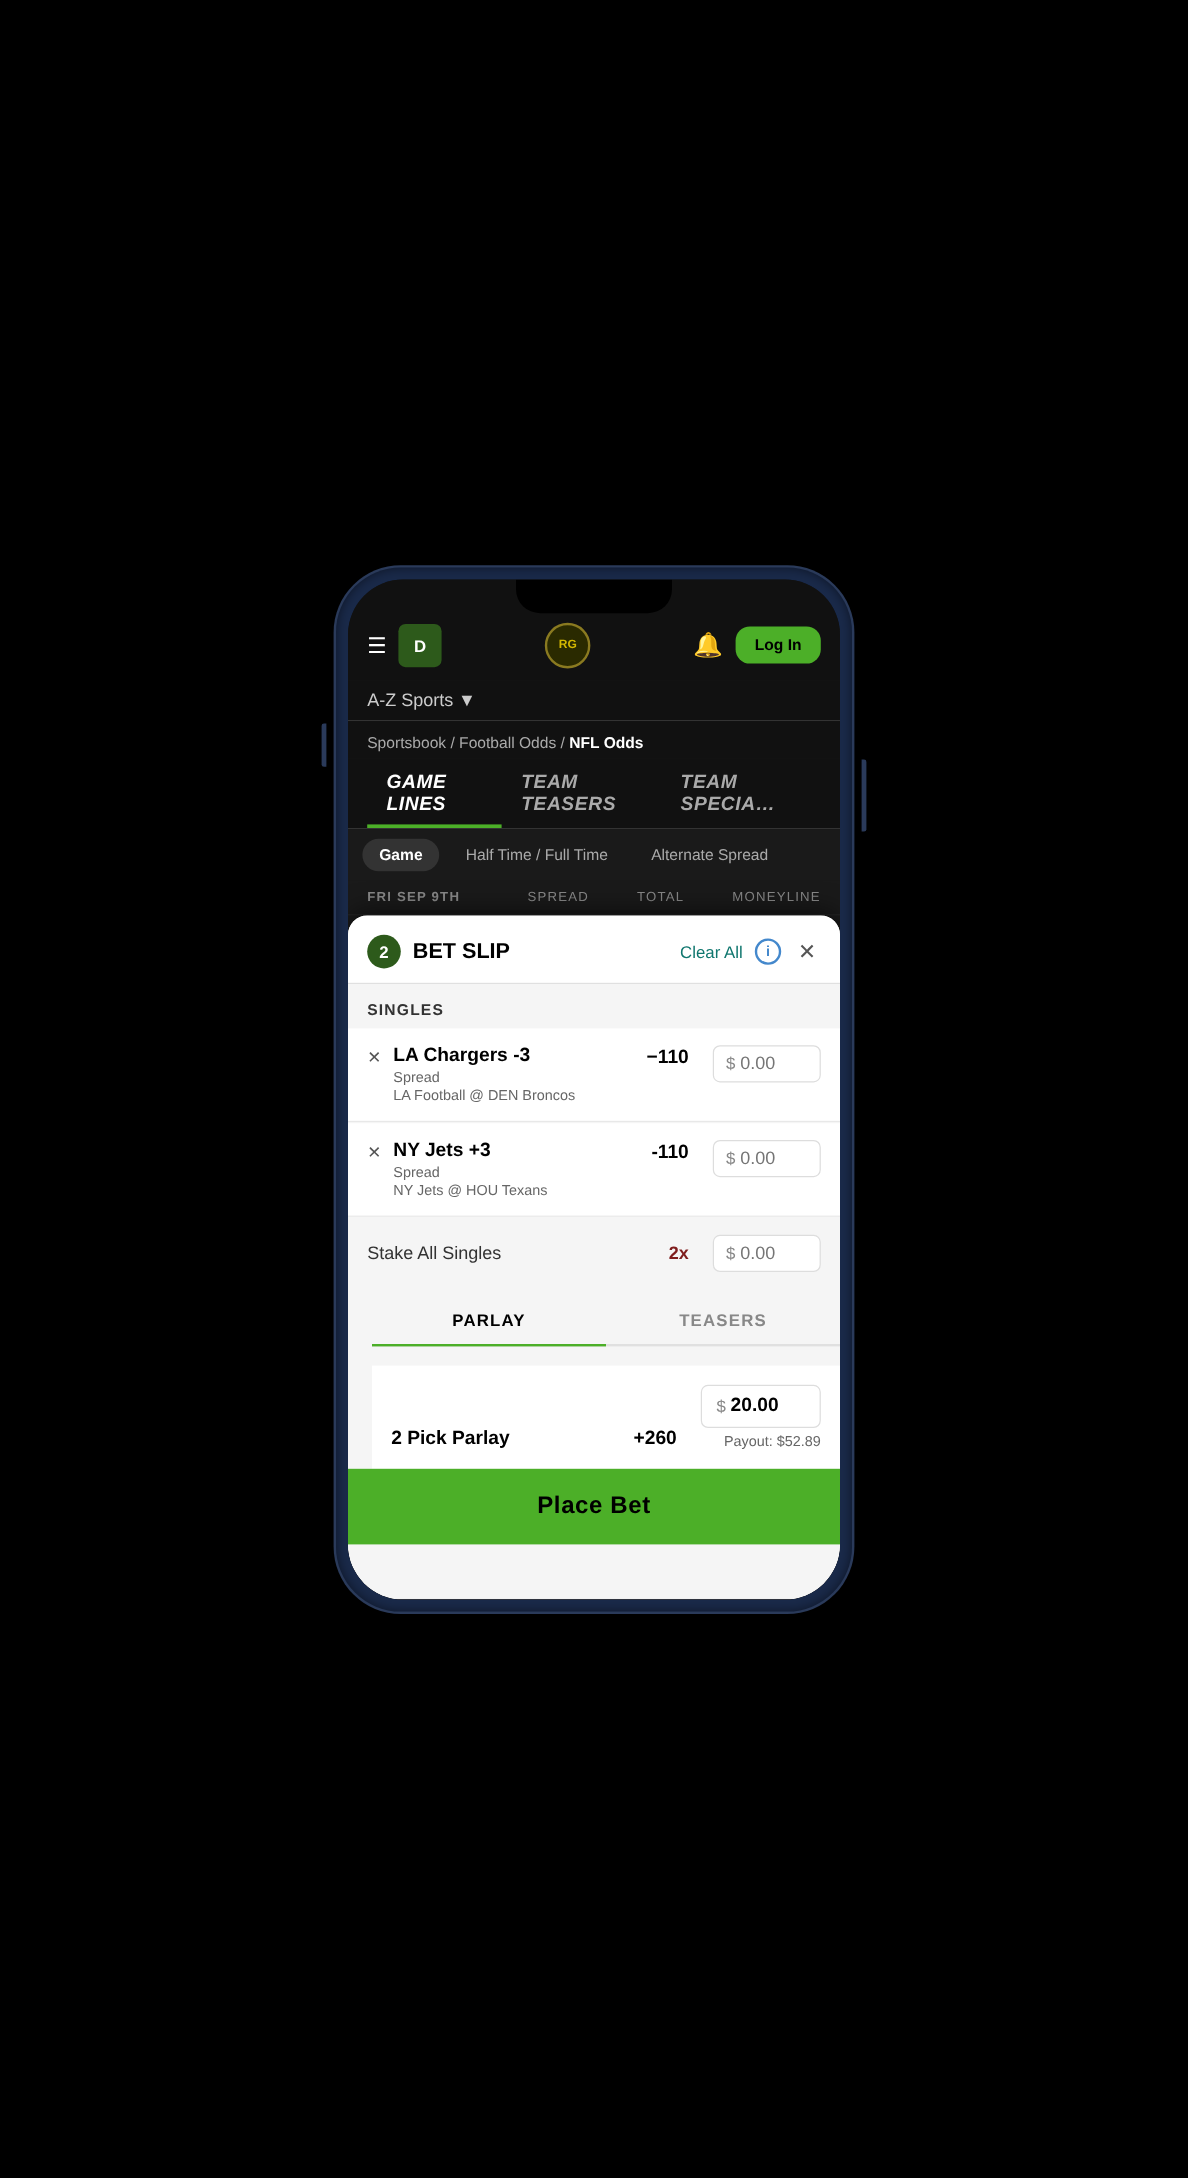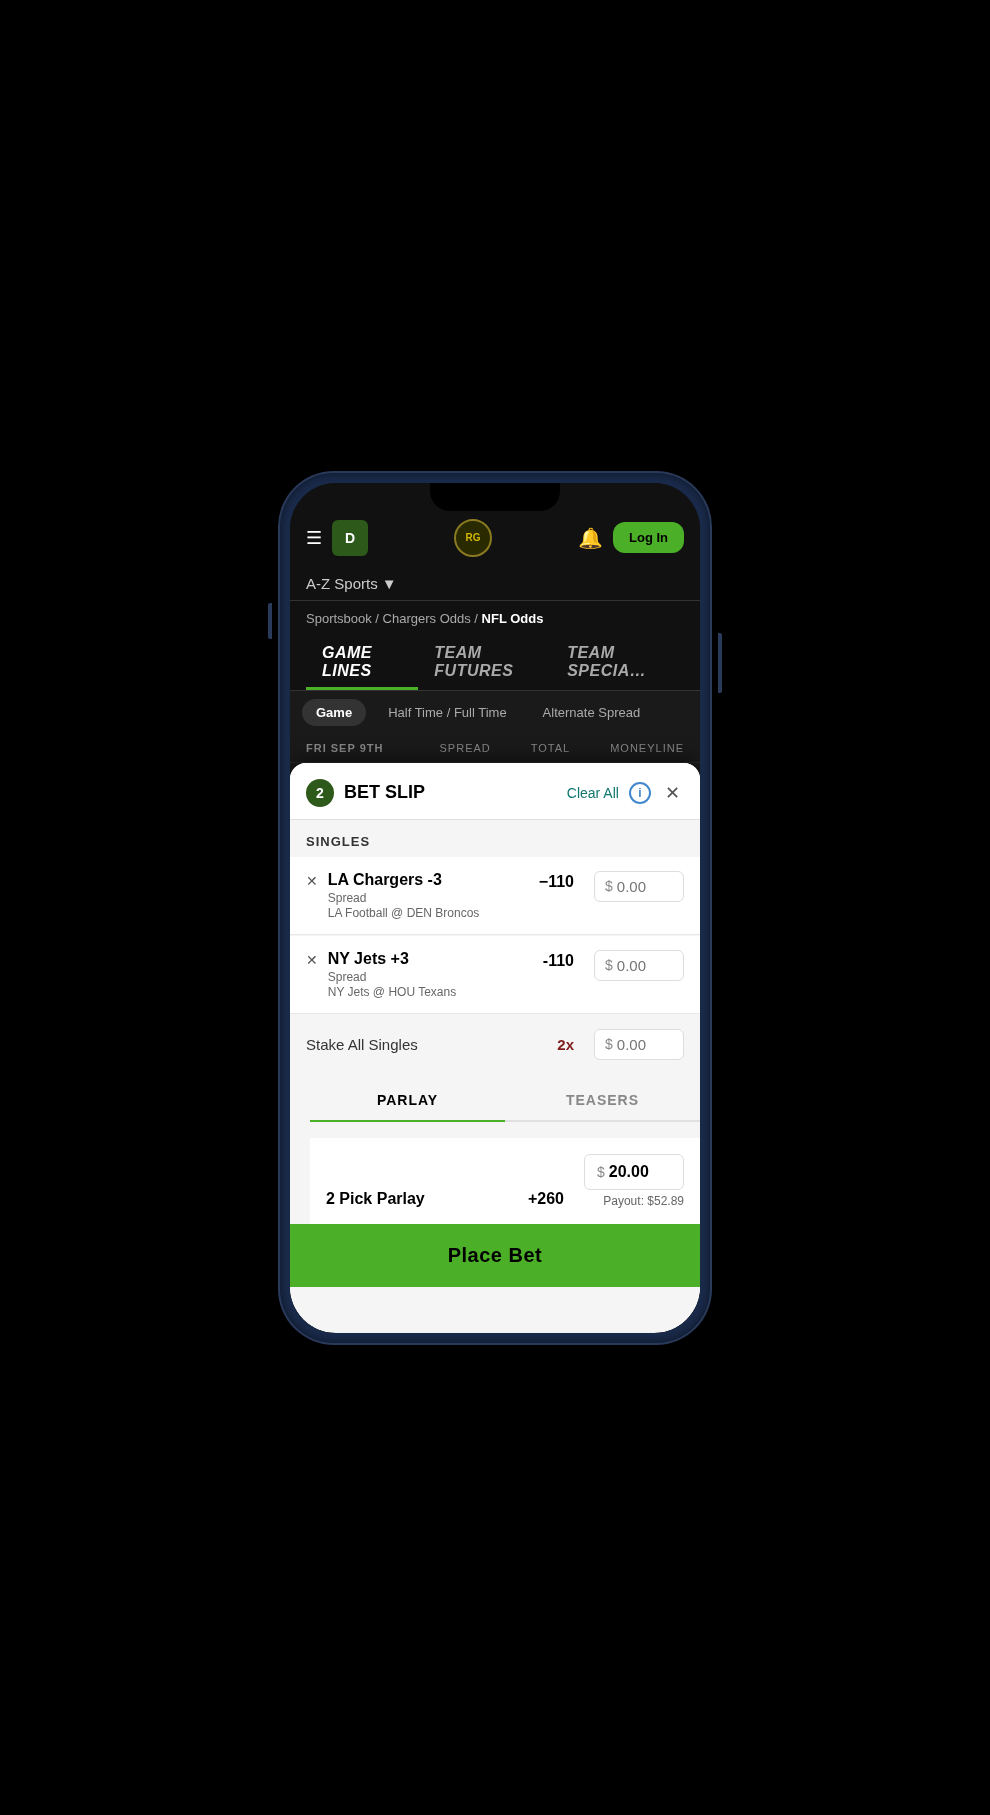--- a/index.html
+++ b/index.html
@@ -599,27 +599,27 @@
 
       <div class="sports-nav">
         <div class="az-sports">
           <span>A-Z Sports</span>
           <span>▼</span>
         </div>
       </div>
 
       <div class="breadcrumb">
         <div class="breadcrumb-text">
-          <span>Sportsbook / Chargers Odds / </span><span class="active">NFL Odds</span>
+          <span>Sportsbook / Football Odds / </span><span class="active">NFL Odds</span>
         </div>
       </div>
 
       <div class="tabs">
         <div class="tab active">GAME LINES</div>
-        <div class="tab">TEAM FUTURES</div>
+        <div class="tab">TEAM TEASERS</div>
         <div class="tab">TEAM SPECIA…</div>
       </div>
 
       <div class="sub-tabs">
         <div class="sub-tab active">Game</div>
         <div class="sub-tab">Half Time / Full Time</div>
         <div class="sub-tab">Alternate Spread</div>
       </div>
 
       <div class="date-header">

